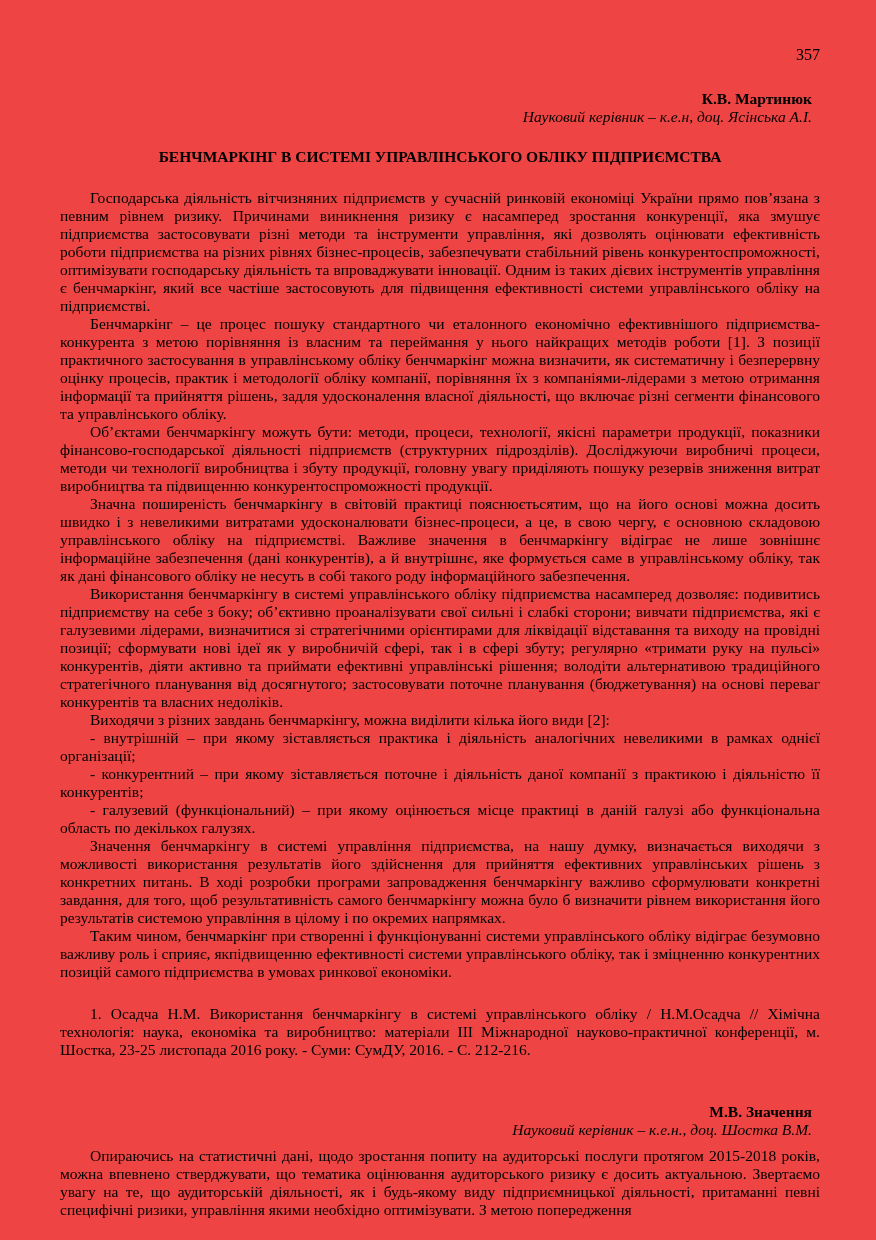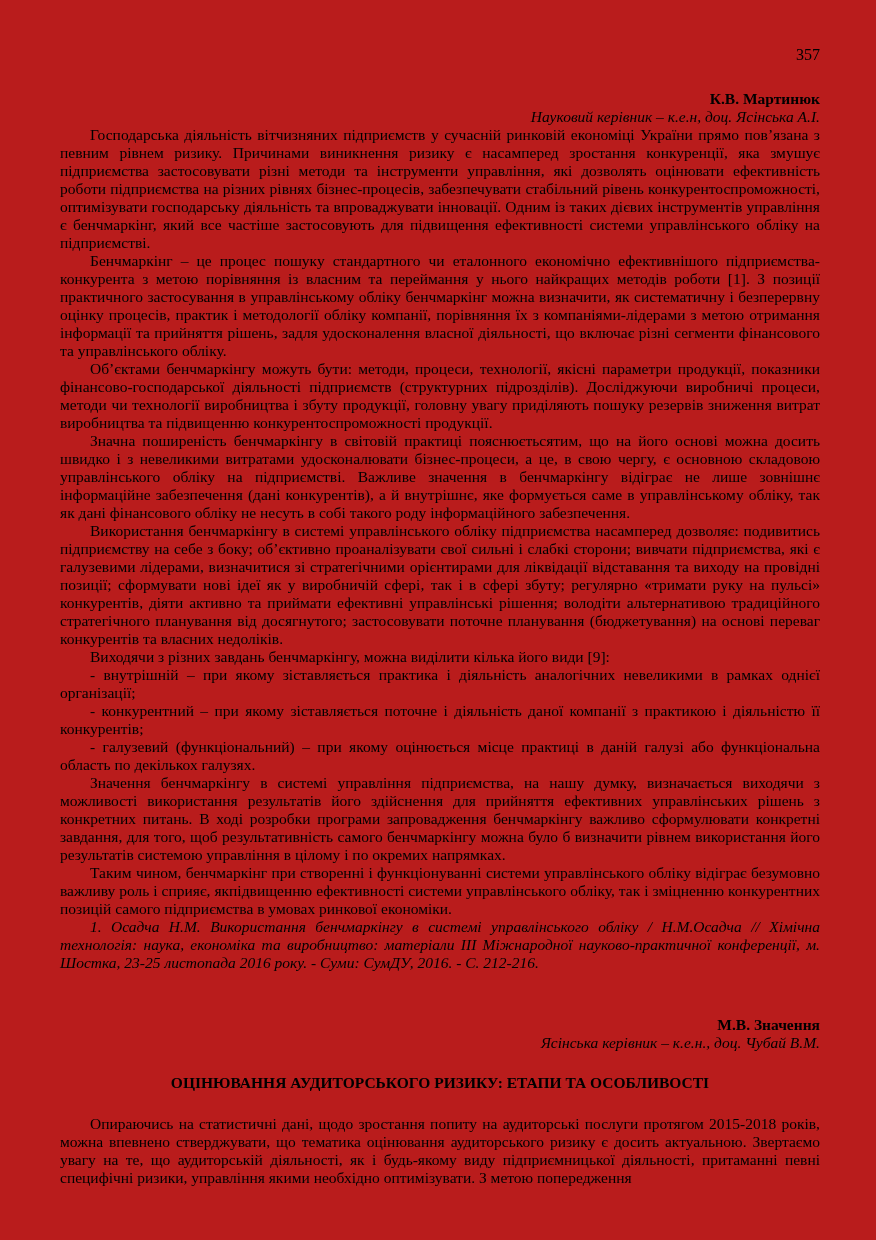--- a/index.html
+++ b/index.html
@@ -1,85 +1,85 @@
 <!DOCTYPE html>
 <html><head>
 <meta charset="utf-8">
 <style>
   html, body { margin: 0; padding: 0; background: #ffffff; }
   .page {
     width: 876px;
     height: 1240px;
     box-sizing: border-box;
-    background: #b91c1c;
+    background: #ef4444;
     color: #000000;
     padding: 46px 56px 4px 60px;
     font-family: "Liberation Serif", serif;
     font-size: 15.5px;
     line-height: 18px;
     overflow: hidden;
   }
   .page-number {
     text-align: right;
     font-size: 16px;
     margin: 0 0 26px 0;
   }
-  .author-block { text-align: right; margin: 0; }
+  .author-block { text-align: right; margin: 8px; }
   .author-name { font-weight: bold; }
   .supervisor-line { font-style: italic; }
   .article-title {
     text-align: center;
     font-weight: bold;
     font-size: 15.5px;
     margin: 22px 0 23px 0;
   }
   p.body-para {
     margin: 0;
     text-align: justify;
     text-indent: 30px;
   }
-  .references { margin-top: 0; font-style: italic; }
+  .references { margin-top: 24px; }
   .references p.body-para { text-indent: 30px; }
   .article-2 { margin-top: 44px; }
 </style>
 </head>
 <body>
 
 <div class="page">
 
   <div class="page-number">357</div>
 
   <div class="article-1">
     <div class="author-block">
       <div class="author-name">К.В. Мартинюк</div>
       <div class="supervisor-line">Науковий керівник – к.е.н, доц. Ясінська А.І.</div>
     </div>
 
+    <div class="article-title">БЕНЧМАРКІНГ В СИСТЕМІ УПРАВЛІНСЬКОГО ОБЛІКУ ПІДПРИЄМСТВА</div>
 
     <p class="body-para">Господарська діяльність вітчизняних підприємств у сучасній ринковій економіці України прямо пов’язана з певним рівнем ризику. Причинами виникнення ризику є насамперед зростання конкуренції, яка змушує підприємства застосовувати різні методи та інструменти управління, які дозволять оцінювати ефективність роботи підприємства на різних рівнях бізнес-процесів, забезпечувати стабільний рівень конкурентоспроможності, оптимізувати господарську діяльність та впроваджувати інновації. Одним із таких дієвих інструментів управління є бенчмаркінг, який все частіше застосовують для підвищення ефективності системи управлінського обліку на підприємстві.</p>
     <p class="body-para">Бенчмаркінг – це процес пошуку стандартного чи еталонного економічно ефективнішого підприємства-конкурента з метою порівняння із власним та переймання у нього найкращих методів роботи [1]. З позиції практичного застосування в управлінському обліку бенчмаркінг можна визначити, як систематичну і безперервну оцінку процесів, практик і методології обліку компанії, порівняння їх з компаніями-лідерами з метою отримання інформації та прийняття рішень, задля удосконалення власної діяльності, що включає різні сегменти фінансового та управлінського обліку.</p>
     <p class="body-para">Об’єктами бенчмаркінгу можуть бути: методи, процеси, технології, якісні параметри продукції, показники фінансово-господарської діяльності підприємств (структурних підрозділів). Досліджуючи виробничі процеси, методи чи технології виробництва і збуту продукції, головну увагу приділяють пошуку резервів зниження витрат виробництва та підвищенню конкурентоспроможності продукції.</p>
     <p class="body-para">Значна поширеність бенчмаркінгу в світовій практиці пояснюєтьсятим, що на його основі можна досить швидко і з невеликими витратами удосконалювати бізнес-процеси, а це, в свою чергу, є основною складовою управлінського обліку на підприємстві. Важливе значення в бенчмаркінгу відіграє не лише зовнішнє інформаційне забезпечення (дані конкурентів), а й внутрішнє, яке формується саме в управлінському обліку, так як дані фінансового обліку не несуть в собі такого роду інформаційного забезпечення.</p>
     <p class="body-para">Використання бенчмаркінгу в системі управлінського обліку підприємства насамперед дозволяє: подивитись підприємству на себе з боку; об’єктивно проаналізувати свої сильні і слабкі сторони; вивчати підприємства, які є галузевими лідерами, визначитися зі стратегічними орієнтирами для ліквідації відставання та виходу на провідні позиції; сформувати нові ідеї як у виробничій сфері, так і в сфері збуту; регулярно «тримати руку на пульсі» конкурентів, діяти активно та приймати ефективні управлінські рішення; володіти альтернативою традиційного стратегічного планування від досягнутого; застосовувати поточне планування (бюджетування) на основі переваг конкурентів та власних недоліків.</p>
-    <p class="body-para">Виходячи з різних завдань бенчмаркінгу, можна виділити кілька його види [9]:</p>
+    <p class="body-para">Виходячи з різних завдань бенчмаркінгу, можна виділити кілька його види [2]:</p>
     <p class="body-para">- внутрішній – при якому зіставляється практика і діяльність аналогічних невеликими в рамках однієї організації;</p>
     <p class="body-para">- конкурентний – при якому зіставляється поточне і діяльність даної компанії з практикою і діяльністю її конкурентів;</p>
     <p class="body-para">- галузевий (функціональний) – при якому оцінюється місце практиці в даній галузі або функціональна область по декількох галузях.</p>
     <p class="body-para">Значення бенчмаркінгу в системі управління підприємства, на нашу думку, визначається виходячи з можливості використання результатів його здійснення для прийняття ефективних управлінських рішень з конкретних питань. В ході розробки програми запровадження бенчмаркінгу важливо сформулювати конкретні завдання, для того, щоб результативність самого бенчмаркінгу можна було б визначити рівнем використання його результатів системою управління в цілому і по окремих напрямках.</p>
     <p class="body-para">Таким чином, бенчмаркінг при створенні і функціонуванні системи управлінського обліку відіграє безумовно важливу роль і сприяє, якпідвищенню ефективності системи управлінського обліку, так і зміцненню конкурентних позицій самого підприємства в умовах ринкової економіки.</p>
 
     <div class="references">
       <p class="body-para">1.  Осадча Н.М. Використання бенчмаркінгу в системі управлінського обліку / Н.М.Осадча // Хімічна технологія: наука, економіка та виробництво: матеріали ІІІ Міжнародної науково-практичної конференції, м. Шостка, 23-25 листопада 2016 року. - Суми: СумДУ, 2016. - С. 212-216.</p>
     </div>
   </div>
 
   <div class="article-2">
     <div class="author-block">
       <div class="author-name">М.В. Значення</div>
-      <div class="supervisor-line">Ясінська керівник – к.е.н., доц. Чубай В.М.</div>
+      <div class="supervisor-line">Науковий керівник – к.е.н., доц. Шостка В.М.</div>
     </div>
 
-    <div class="article-title">ОЦІНЮВАННЯ АУДИТОРСЬКОГО РИЗИКУ: ЕТАПИ ТА ОСОБЛИВОСТІ</div>
 
     <p class="body-para">Опираючись на статистичні дані, щодо зростання попиту на аудиторські послуги протягом 2015-2018 років, можна впевнено стверджувати, що тематика оцінювання аудиторського ризику є досить актуальною. Звертаємо увагу на те, що аудиторській діяльності, як і будь-якому виду підприємницької діяльності, притаманні певні специфічні ризики, управління якими необхідно оптимізувати. З метою попередження</p>
   </div>
 
 </div>
 
 </body></html>

